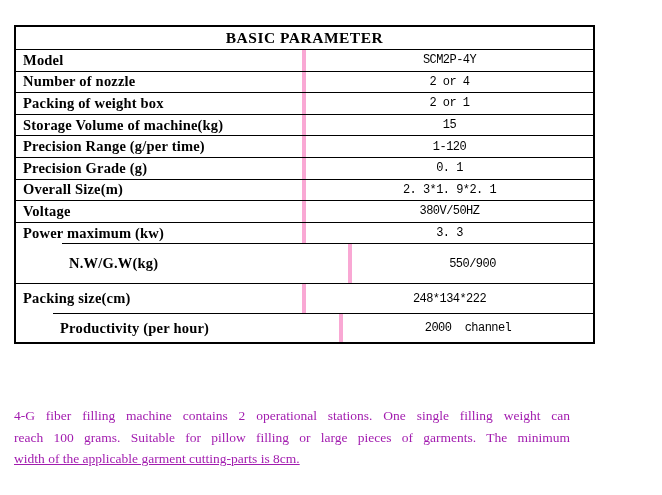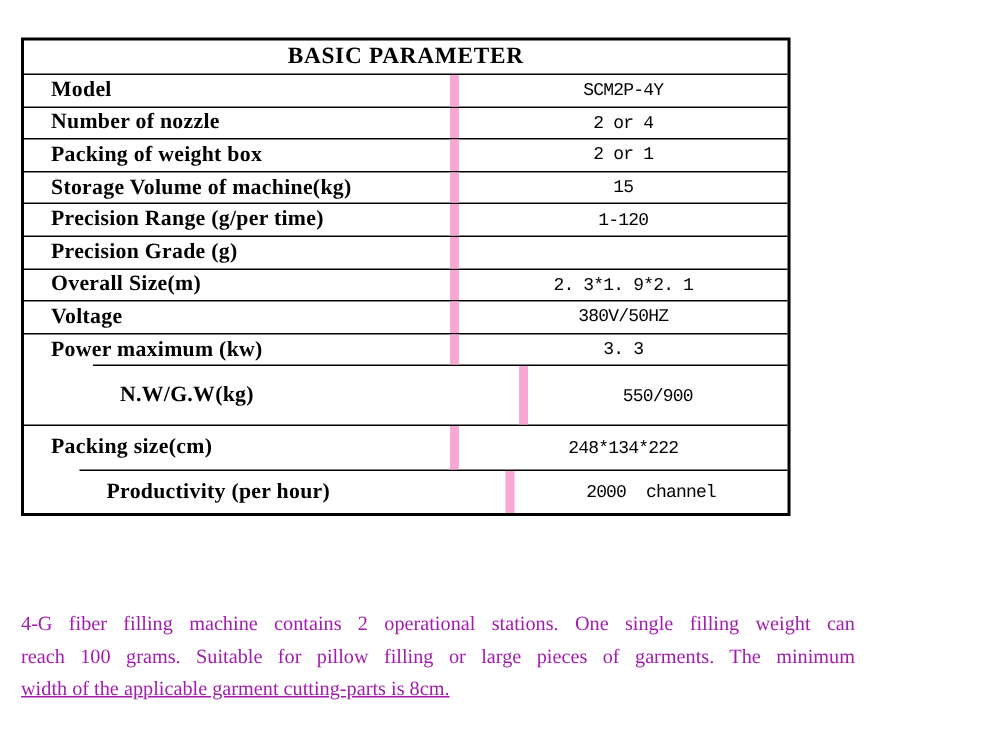--- a/index.html
+++ b/index.html
@@ -11,21 +11,21 @@
   }
   .sheet {
     position: relative;
     width: 662px; height: 495px;
     background: #ffffff;
     overflow: hidden;
   }
   .spec-table {
     position: absolute;
     left: 14px; top: 25px;
-    width: 513px;
+    width: 581px;
     border: 2px solid #000000;
     box-sizing: border-box;
     background: #ffffff;
   }
   .row {
     display: flex;
     align-items: stretch;
     border-top: 1px solid #000000;
     box-sizing: border-box;
   }
@@ -35,22 +35,22 @@
   .row.r-med  { height: 30px; }
   .row.r-med2 { height: 29px; margin-left: 37px; }
   .cell {
     display: flex;
     align-items: center;
     box-sizing: border-box;
     overflow: hidden;
   }
   .cell.label {
     width: 290px;
-    border-right: 6px solid #f9a8d4;
-    padding-left: 18px;
+    border-right: 4px solid #f9a8d4;
+    padding-left: 7px;
     font-family: "Liberation Serif", serif;
     font-weight: bold;
     font-size: 14.5px;
     letter-spacing: 0.2px;
     white-space: nowrap;
   }
   .cell.value {
     flex: 1;
     justify-content: center;
     font-family: Liberation Mono, monospace;
@@ -119,20 +119,21 @@
       <div class="cell value">15</div>
     </div>
 
     <div class="row r-std">
       <div class="cell label">Precision Range (g/per time)</div>
       <div class="cell value">1-120</div>
     </div>
 
     <div class="row r-std">
       <div class="cell label">Precision Grade (g)</div>
+      <div class="cell value">0. 1</div>
     </div>
 
     <div class="row r-std">
       <div class="cell label">Overall Size(m)</div>
       <div class="cell value">2. 3*1. 9*2. 1</div>
     </div>
 
     <div class="row r-std">
       <div class="cell label">Voltage</div>
       <div class="cell value">380V/50HZ</div>

